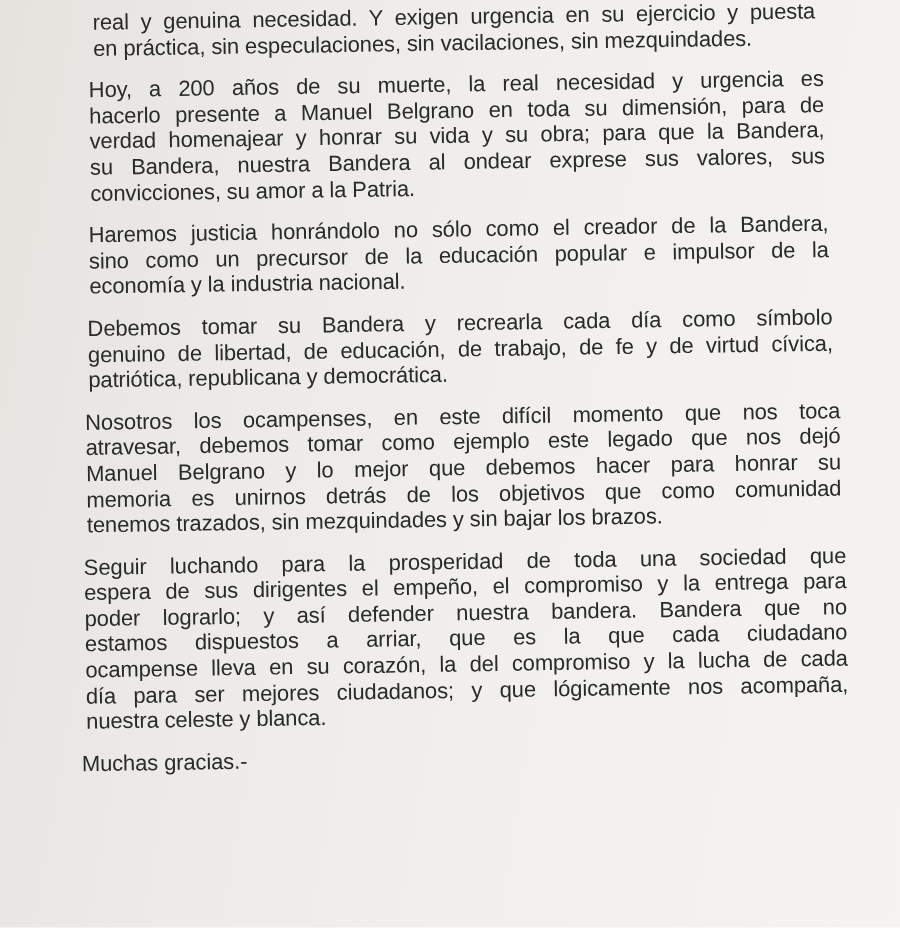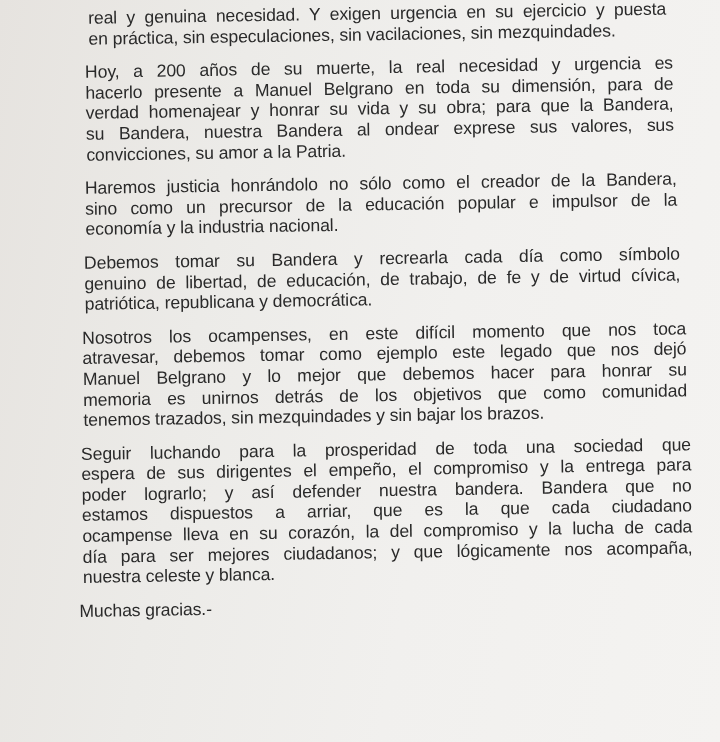--- a/index.html
+++ b/index.html
@@ -8,21 +8,21 @@
     }
     body {
       width: 720px;
       height: 742px;
       overflow: hidden;
       background: linear-gradient(100deg, #e6e3df 0%, #ecebe8 30%, #f1f0ee 60%, #f4f3f1 100%);
       position: relative;
     }
     .page {
       position: absolute;
-      left: 16px;
+      left: 2px;
       top: 0;
       width: 588px;
       height: 742px;
     }
     .text-block {
       position: absolute;
       left: 58px;
       top: 8px;
       width: 630px;
       transform: rotate(-0.9deg);

